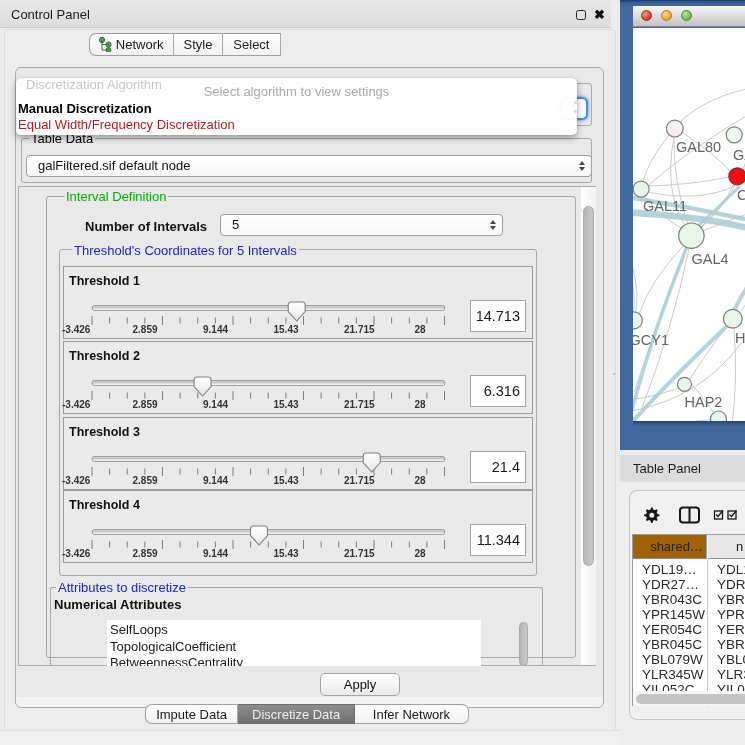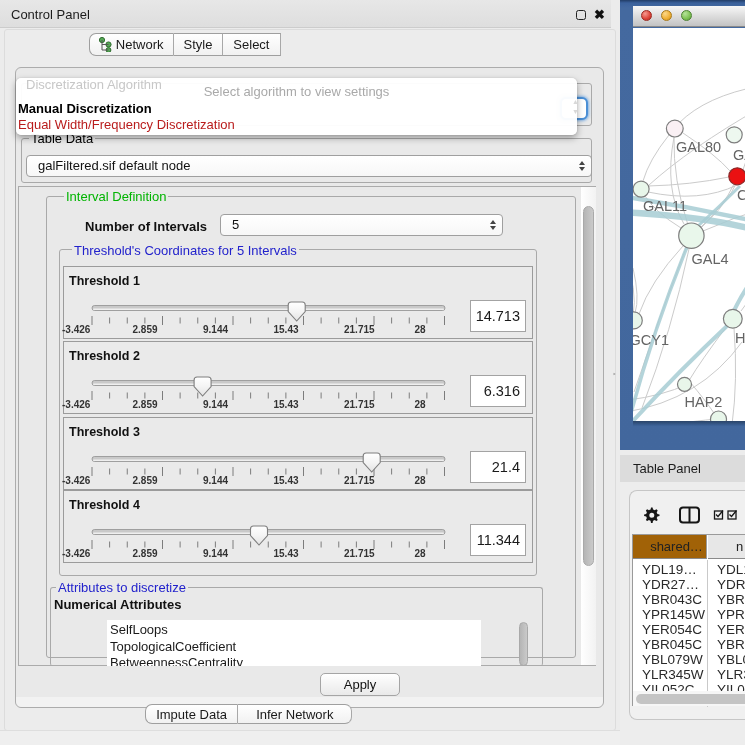--- a/index.html
+++ b/index.html
@@ -351,20 +351,21 @@
   <div class="ghost">Discretization Algorithm</div>
   <div class="r1">Select algorithm to view settings</div>
   <div class="r2">Manual Discretization</div>
   <div class="r3">Equal Width/Frequency Discretization</div>
   <div class="garr" style="top:20px;">▲</div>
   <div class="garr" style="top:30px;">▼</div>
 </div>
 
 <div class="tabbar" style="left:144.9px; top:704px;">
   <div class="tab first" style="width:93.4px; line-height:19px; height:20px;">Impute Data</div>
+  <div class="tab sel" style="width:116.7px; line-height:19px; height:20px;">Discretize Data</div>
   <div class="tab last" style="width:114px; line-height:19px; height:20px;">Infer Network</div>
 </div>
 
 <div class="abs" style="left:0;top:730px;width:620px;height:1px;background:#dedede;"></div>
 <div class="abs" style="left:0;top:731px;width:620px;height:14px;background:#efefef;"></div>
 
 <div class="abs" style="left:613px; top:368px; width:5px; height:9px; color:#9a9a9a; font-size:8px;">‣</div>
 
 <div id="netwin"></div>
 <div id="nettitle"></div>

